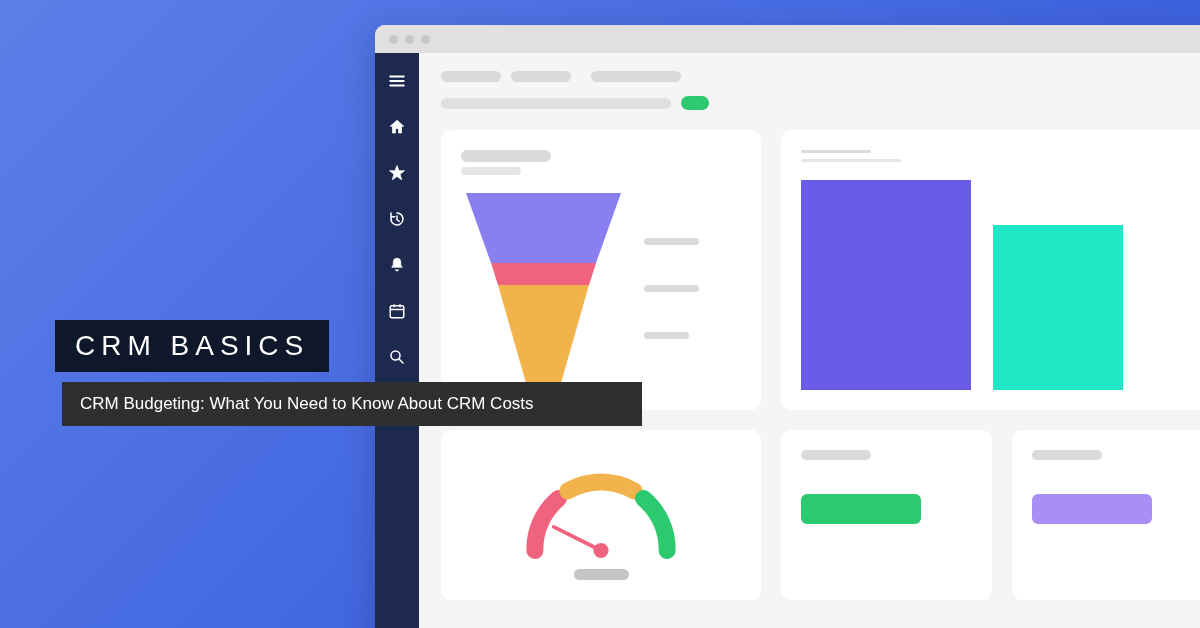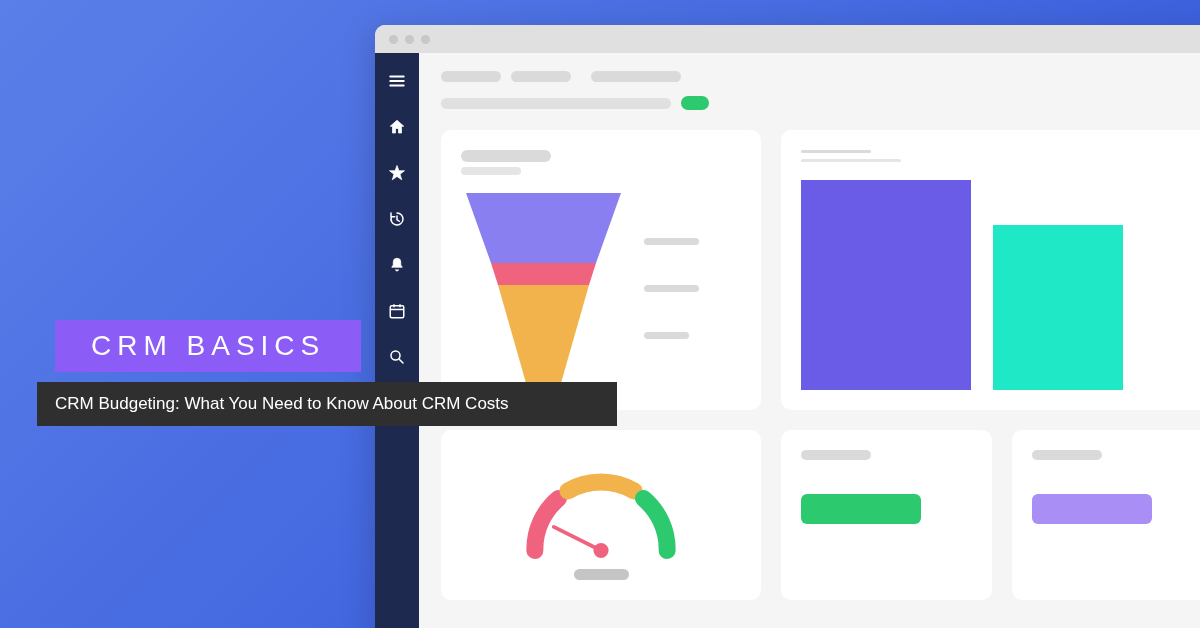--- a/index.html
+++ b/index.html
@@ -155,30 +155,30 @@
   gap: 14px;
 }
 .card-small .sk1 { width: 70px; height: 10px; background: #DADADA; border-radius: 5px; }
 .card-small .pillbtn { width: 120px; height: 30px; border-radius: 6px; margin-top: 20px; }
 .pill-g { background: #2DC96F; }
 .pill-p { background: #A98FF5; }
 .overlay-badge {
   position: absolute;
   left: 55px;
   top: 320px;
-  background: #8b5cf6;
+  background: #0f172a;
   color: #FFFFFF;
   font-size: 28px;
   font-weight: 300;
   letter-spacing: 6px;
-  padding: 10px 36px;
+  padding: 10px 20px;
 }
 .overlay-subtitle {
   position: absolute;
-  left: 37px;
+  left: 62px;
   top: 382px;
   background: #2F2F2F;
   color: #FFFFFF;
   font-size: 17px;
   font-weight: 300;
   padding: 12px 18px;
   width: 580px;
 }
 </style>
 </head>

